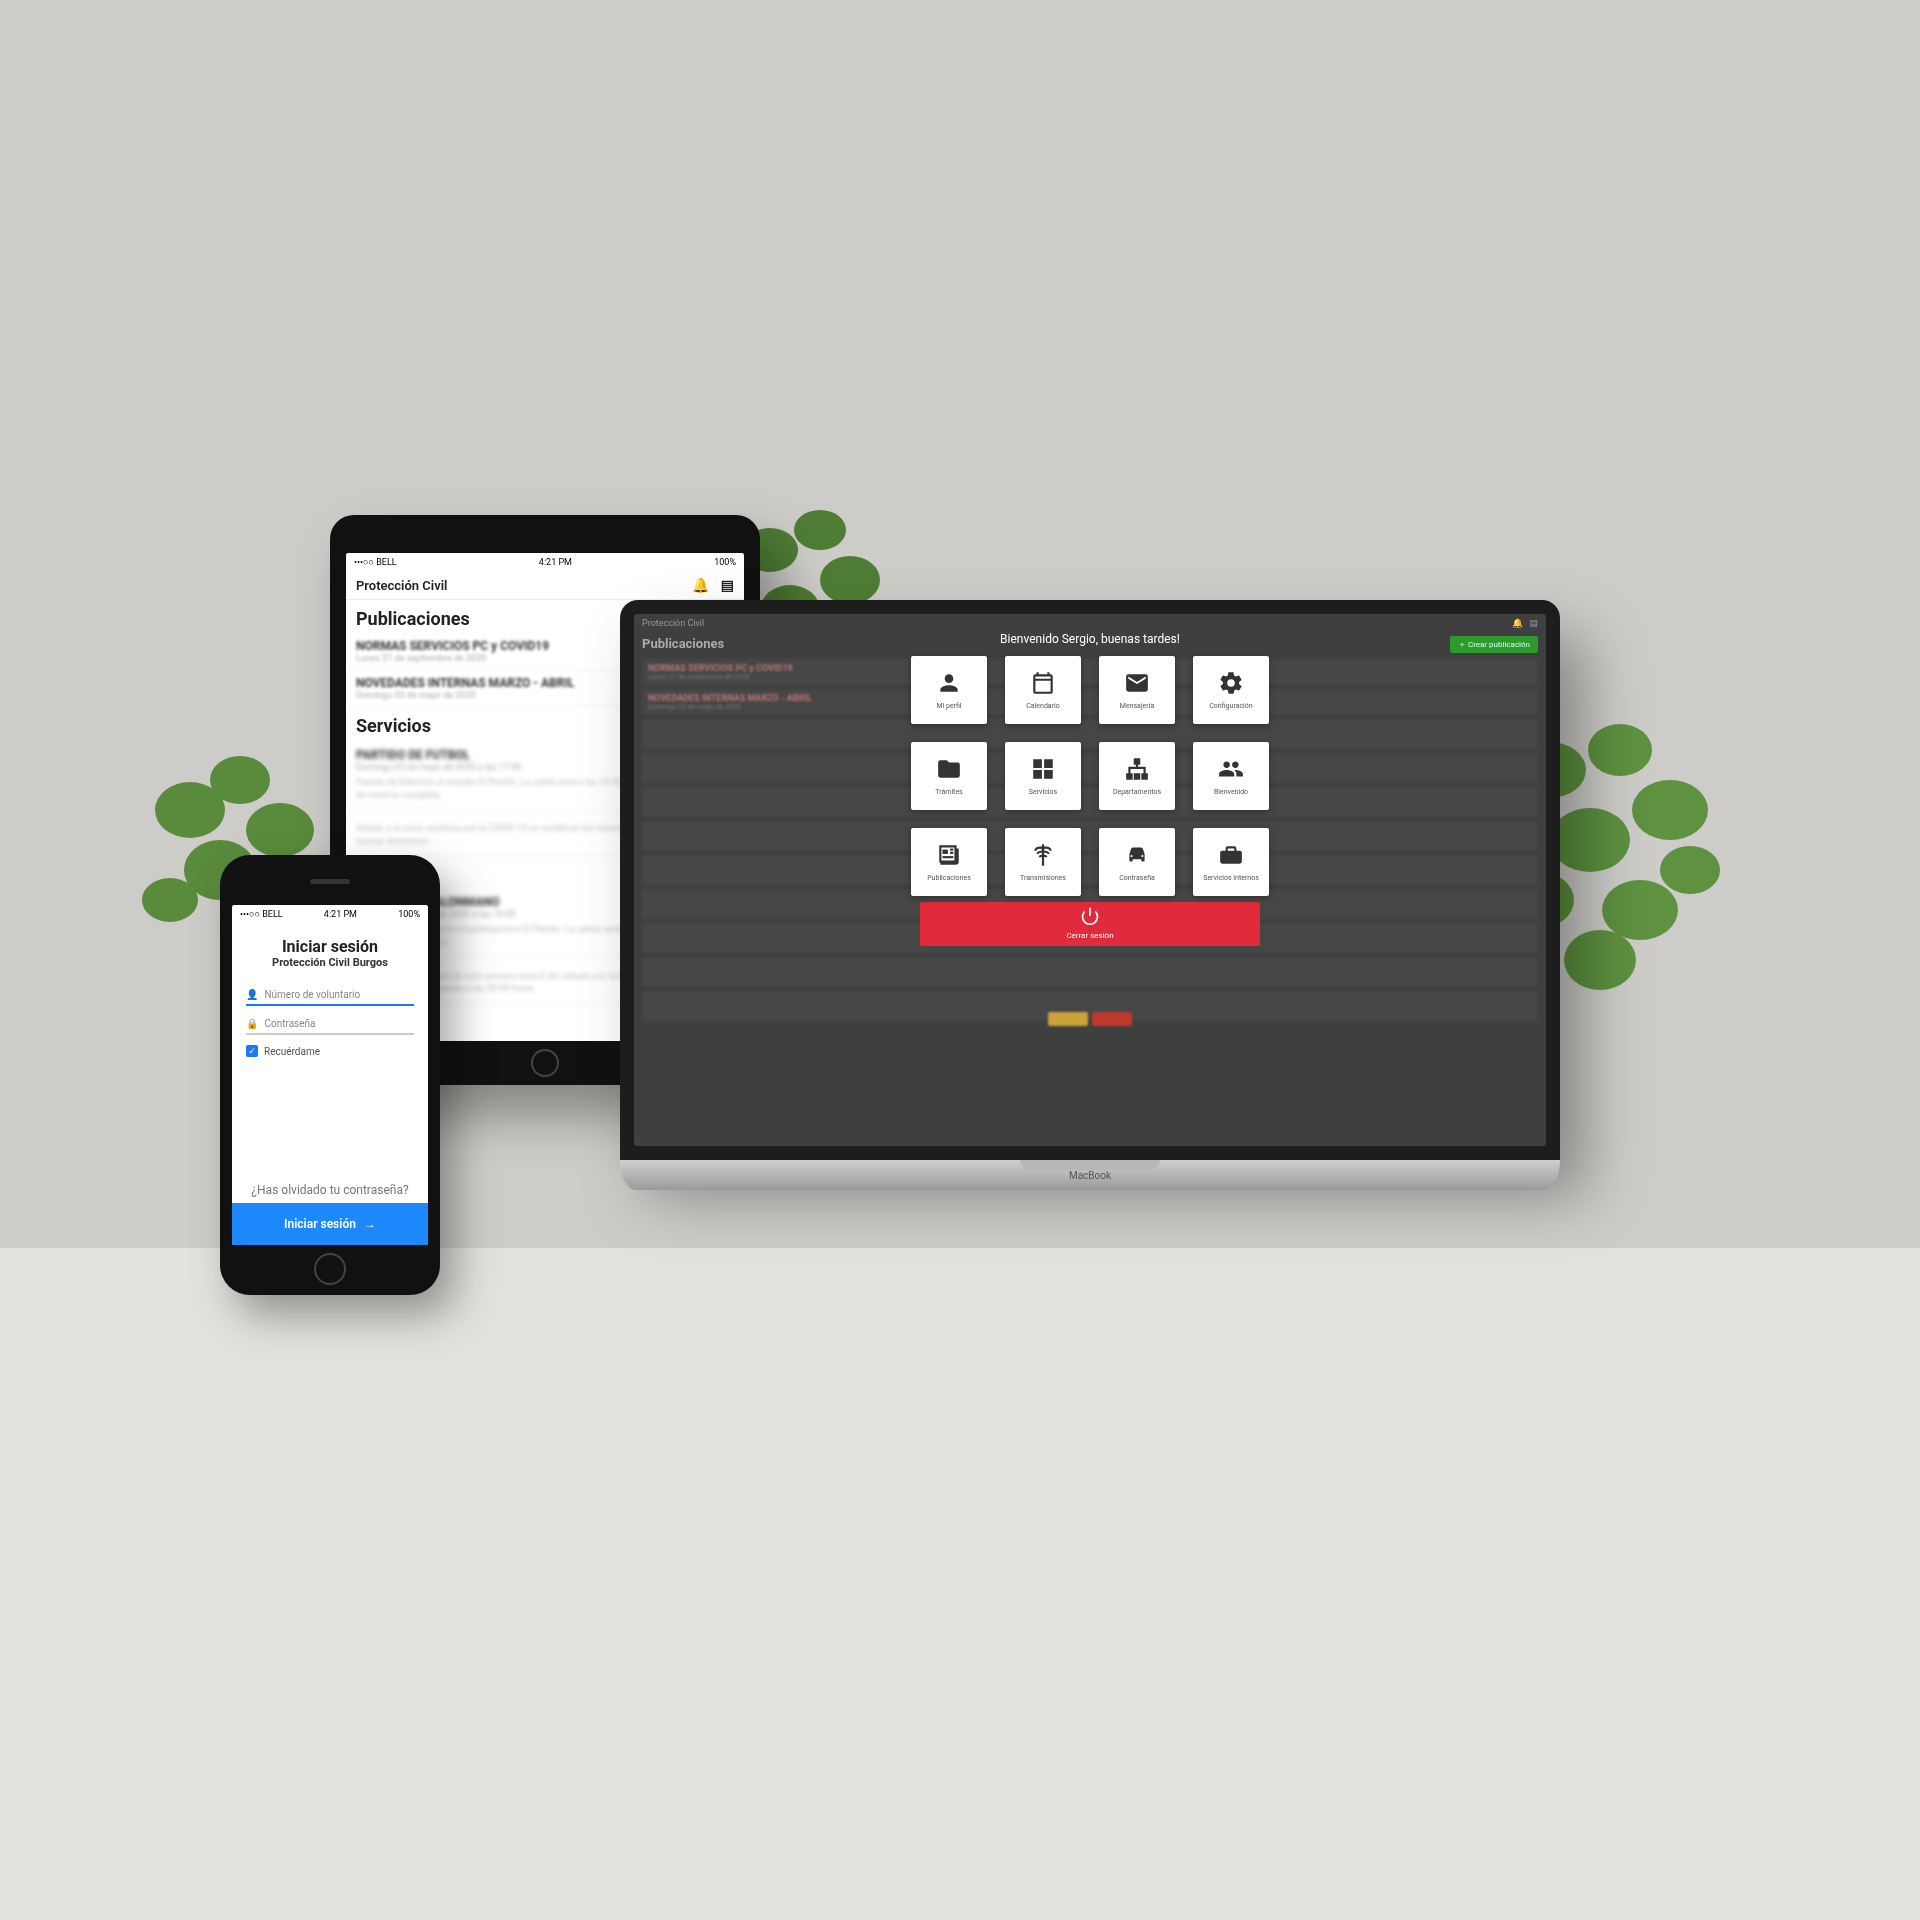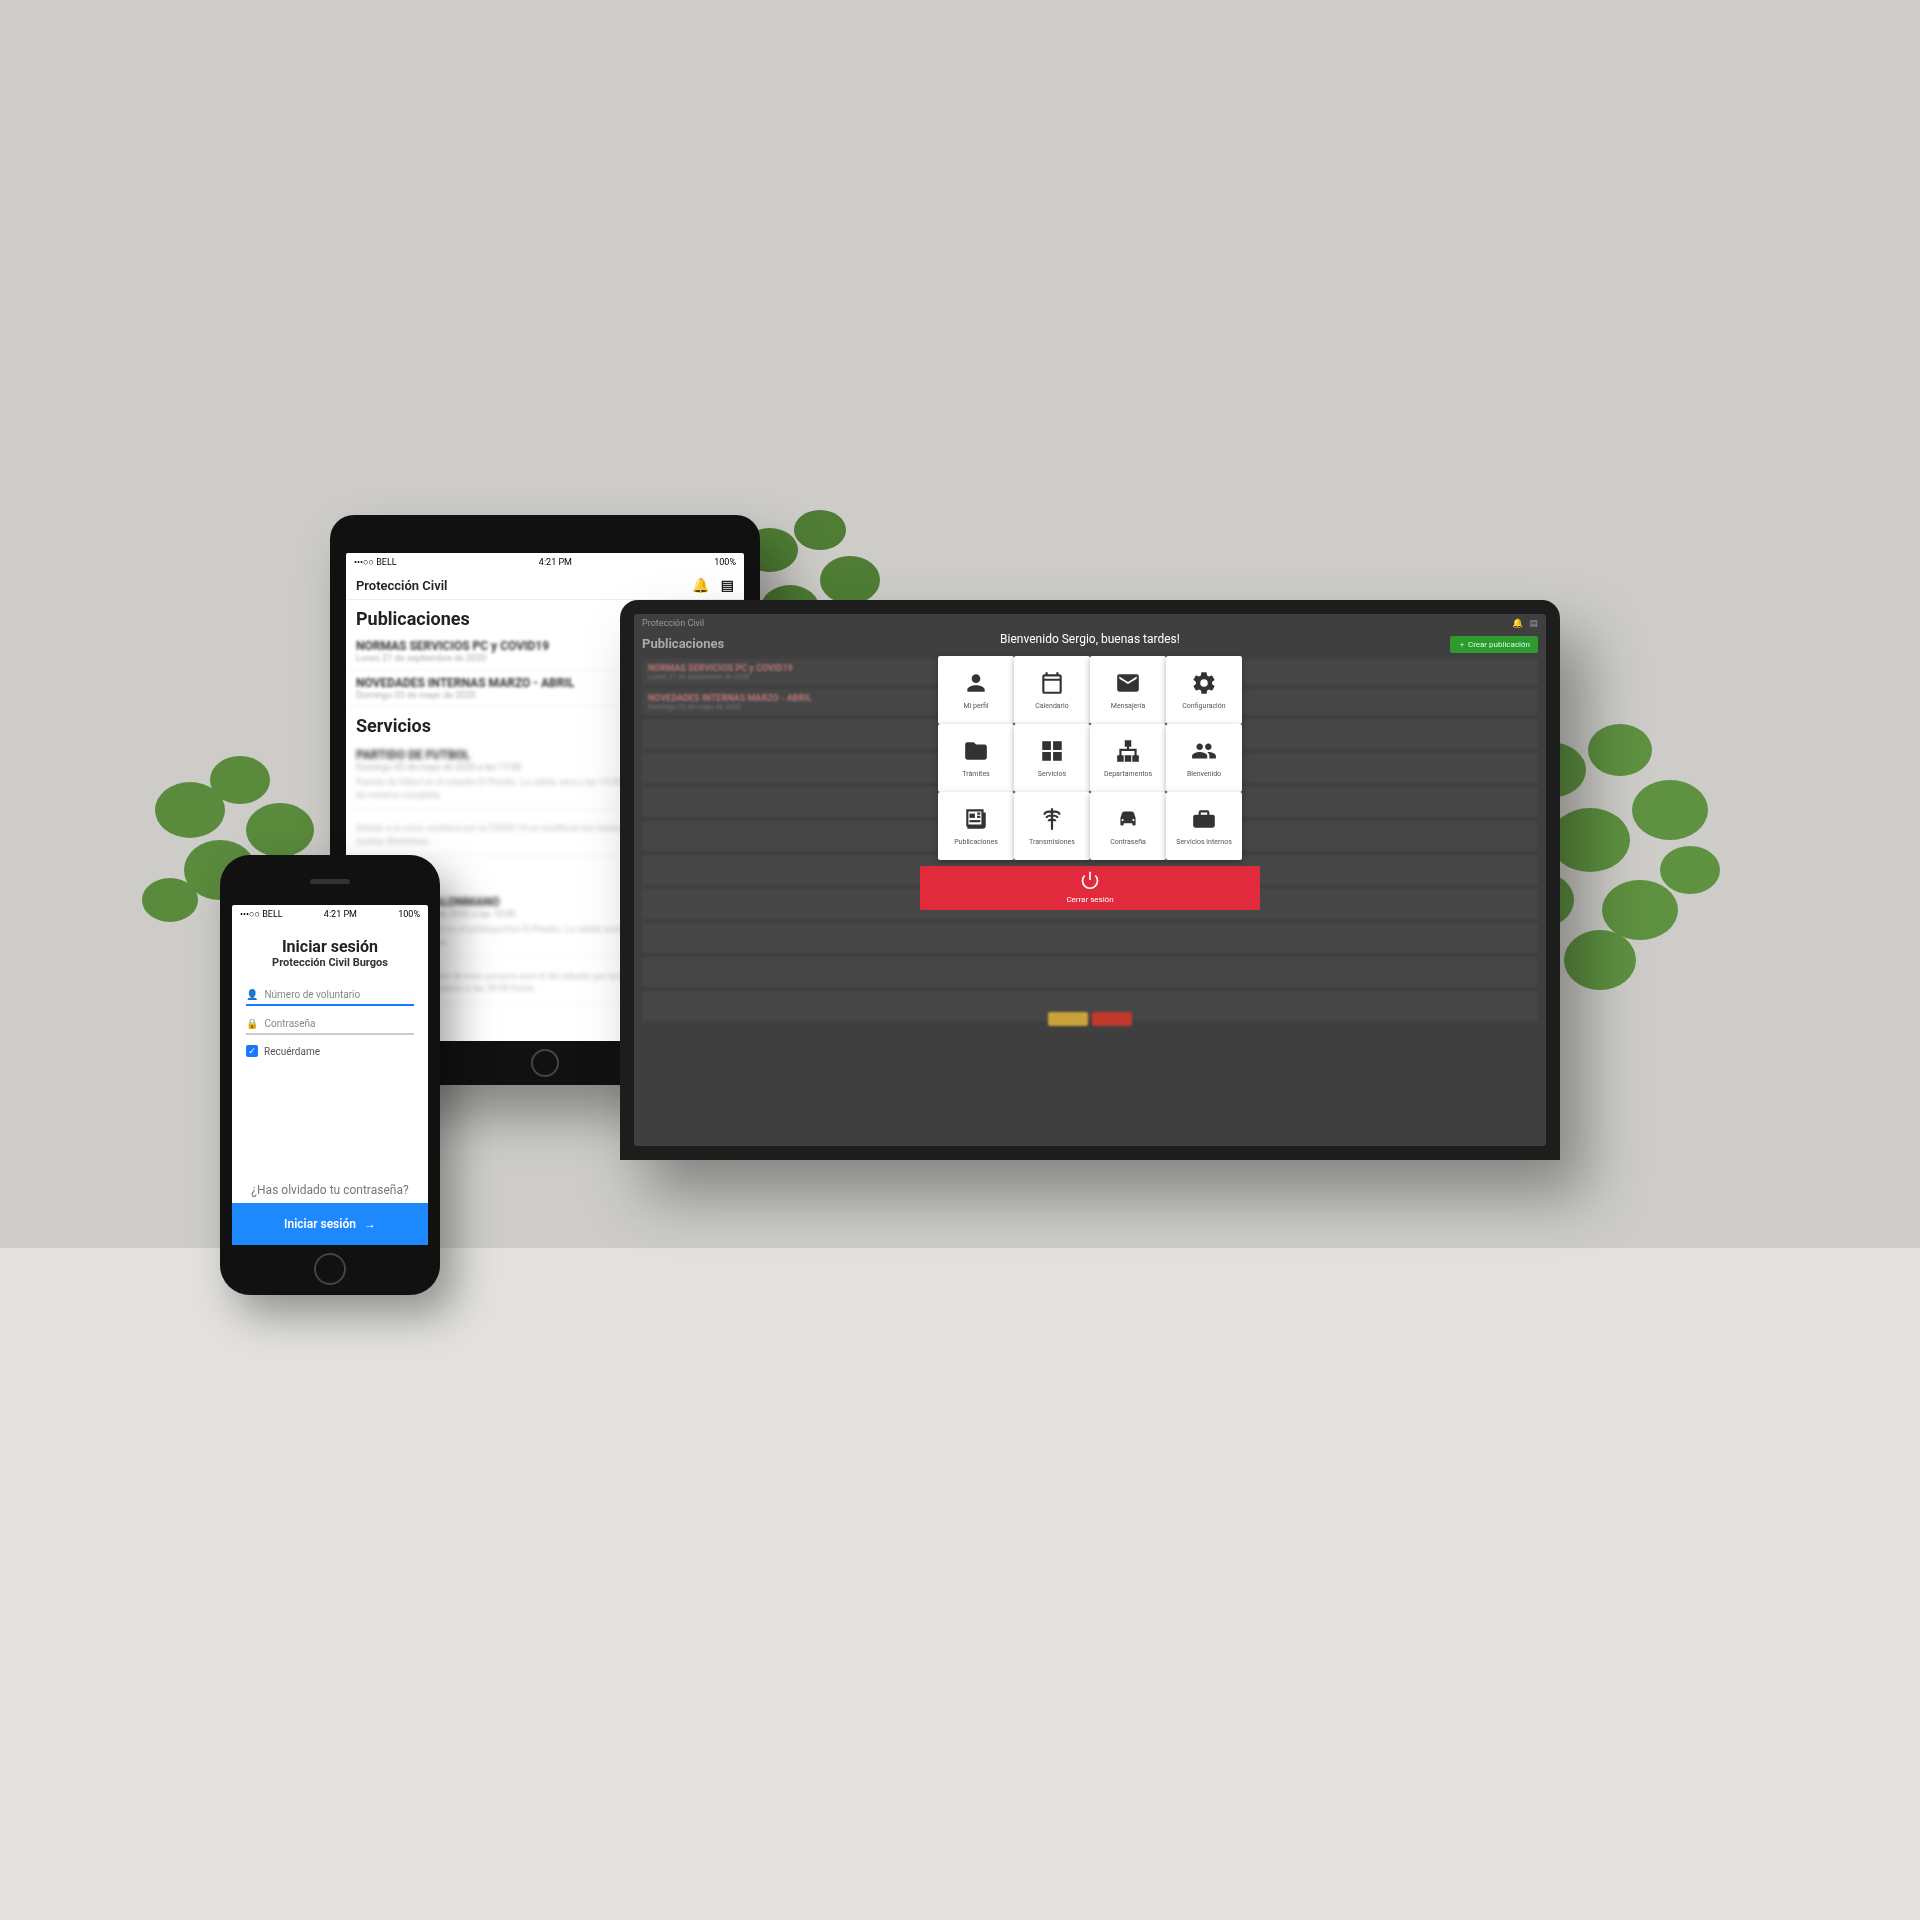--- a/index.html
+++ b/index.html
@@ -54,21 +54,21 @@
 .lap-topbar .right span{margin-left:6px;}
 .lap-body{padding:0 8px;}
 .lap-sec-title{font-size:13px;font-weight:700;color:#aaa;padding:4px 0;}
 .lap-create{float:right;background:#2e9a2e;color:#cfe;font-size:8px;padding:3px 8px;border-radius:2px;margin-top:4px;}
 .lap-row{filter:blur(1.2px);background:rgba(255,255,255,0.04);margin:4px 0;padding:4px 6px;border-radius:2px;}
 .lap-row .t{color:#b77; font-weight:700; font-size:9px;}
 .lap-row .d{color:#777;font-size:7px;}
 
 .modal{position:absolute;left:50%;top:12px;transform:translateX(-50%);width:340px;}
 .modal-title{color:#fff;text-align:center;font-size:12px;font-weight:400;padding:6px 0 10px;}
-.grid{display:grid;grid-template-columns:repeat(4,76px);gap:0;justify-content:center;}
+.grid{display:grid;grid-template-columns:repeat(4,76px);gap:18px;justify-content:center;}
 .tile{background:#fff;border-radius:2px;height:68px;display:flex;flex-direction:column;align-items:center;justify-content:center;gap:6px;color:#333;box-shadow:0 2px 6px rgba(0,0,0,.3);}
 .tile .lbl{font-size:7px;color:#555;}
 .tile svg{width:26px;height:26px;fill:#333;}
 .logout{margin-top:6px;background:#e12a3c;color:#fff;text-align:center;border-radius:2px;padding:4px 0 6px;}
 .logout .pw{display:block;margin:0 auto 4px;}
 .logout .lbl{font-size:8px;}
 
 
 .mini-btns{position:absolute;left:50%;top:398px;transform:translateX(-50%);display:flex;gap:4px;filter:blur(1px);}
 .mini-btns span{display:inline-block;width:40px;height:14px;border-radius:2px;}
@@ -321,13 +321,16 @@
             <svg class="pw" width="20" height="20" viewBox="0 0 24 24" fill="none" stroke="#fff" stroke-width="2">
                 <path d="M12 2v10"></path>
                 <path d="M18.4 6.6a9 9 0 1 1-12.8 0"></path>
               </svg>
             <span class="lbl">Cerrar sesión</span>
           </div>
         </div>
       </div>
     </div>
   </div>
+  <div class="lap-base">
+      <span>MacBook</span>
+    </div>
 </div>
 
 </body></html>

